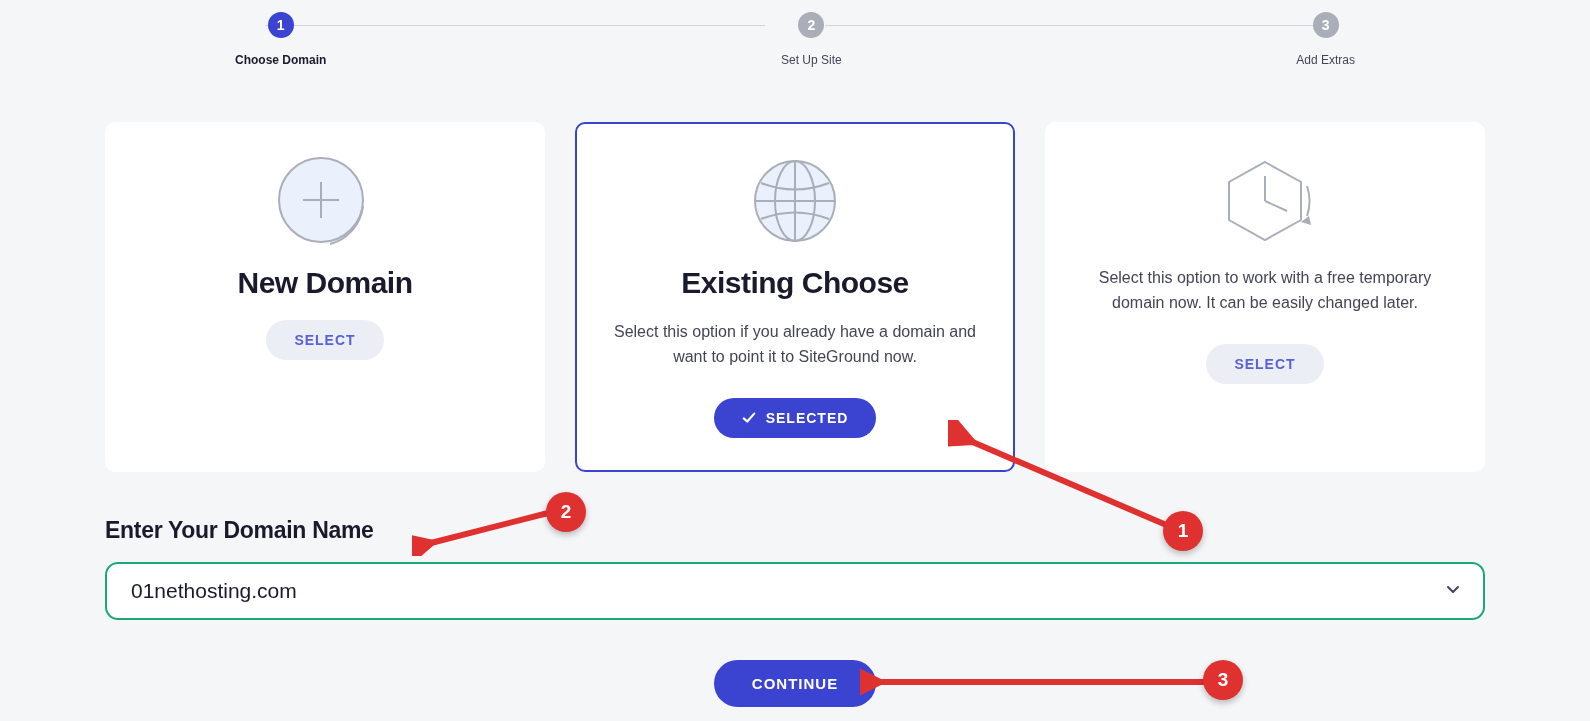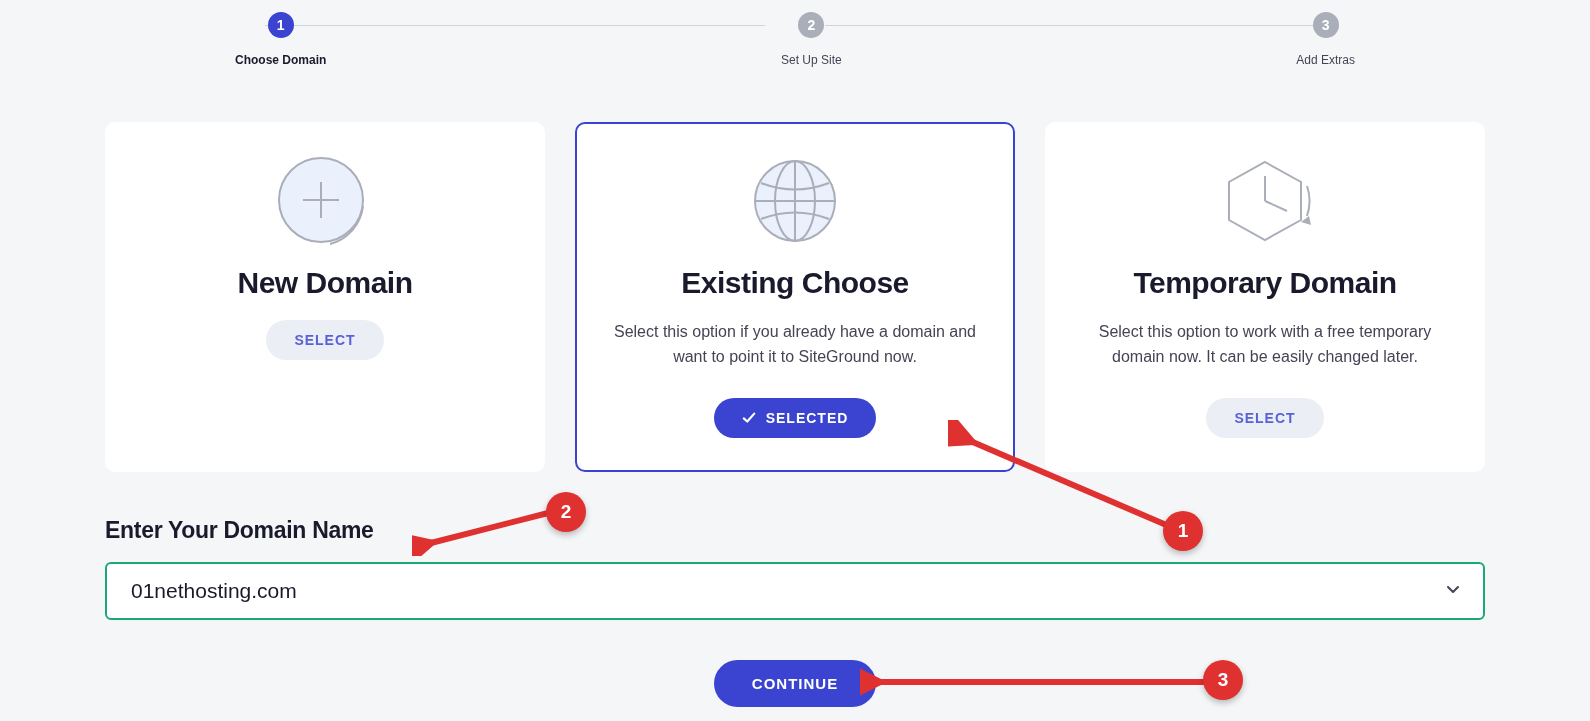--- a/index.html
+++ b/index.html
@@ -113,21 +113,21 @@
   .btn .check { width: 14px; height: 14px; }
 
   
   .domain-section { margin-top: 45px; }
   .domain-heading { font-size: 23px; font-weight: 700; margin: 0 0 18px; letter-spacing: -.3px; }
   .domain-field {
     display: flex;
     align-items: center;
     justify-content: space-between;
     border: 2px solid var(--green);
-    border-radius: 6px;
+    border-radius: 13px;
     background: var(--white);
     padding: 14px 22px;
   }
   .domain-input {
     border: none;
     outline: none;
     font-size: 21px;
     color: var(--text-dark);
     flex: 1;
     background: transparent;
@@ -209,21 +209,20 @@
     <div class="card">
       <div class="card-icon">
         <svg width="100" height="90" viewBox="0 0 100 90">
           <polygon points="50,6 86,26 86,64 50,84 14,64 14,26" fill="none" stroke="#a9aeb8" stroke-width="2"></polygon>
           <line x1="50" y1="45" x2="50" y2="20" stroke="#a9aeb8" stroke-width="2"></line>
           <line x1="50" y1="45" x2="72" y2="55" stroke="#a9aeb8" stroke-width="2"></line>
           <path d="M 92 30 A 46 46 0 0 1 92 60" fill="none" stroke="#a9aeb8" stroke-width="2"></path>
           <path d="M 86 66 l 8 -6 l 2 9 z" fill="#a9aeb8"></path>
         </svg>
       </div>
-      <h2 class="card-title">Temporary Domain</h2>
       <p class="card-desc">Select this option to work with a free temporary domain now. It can be easily changed later.</p>
       <button class="btn btn-muted">SELECT</button>
     </div>
 
   </div>
 
   <div class="domain-section">
     <h3 class="domain-heading">Enter Your Domain Name</h3>
     <div class="domain-field">
       <input class="domain-input" type="text" value="01nethosting.com" style="">

